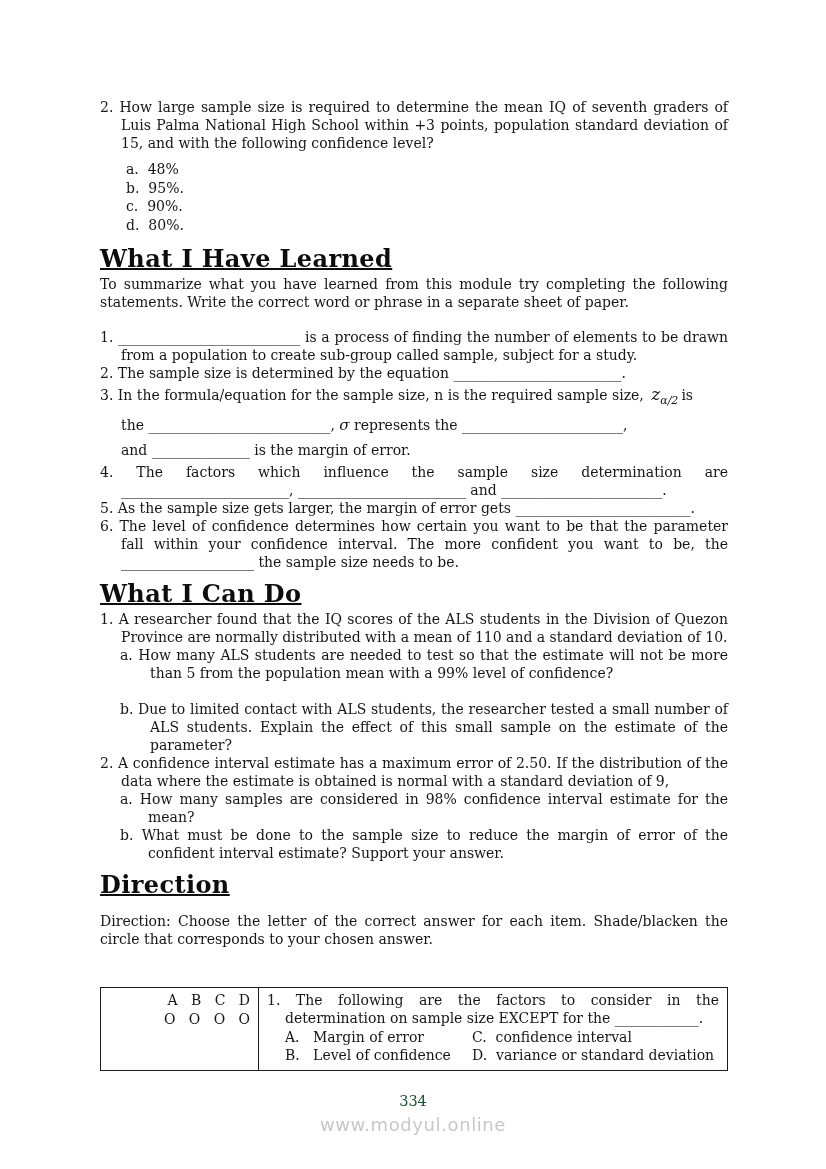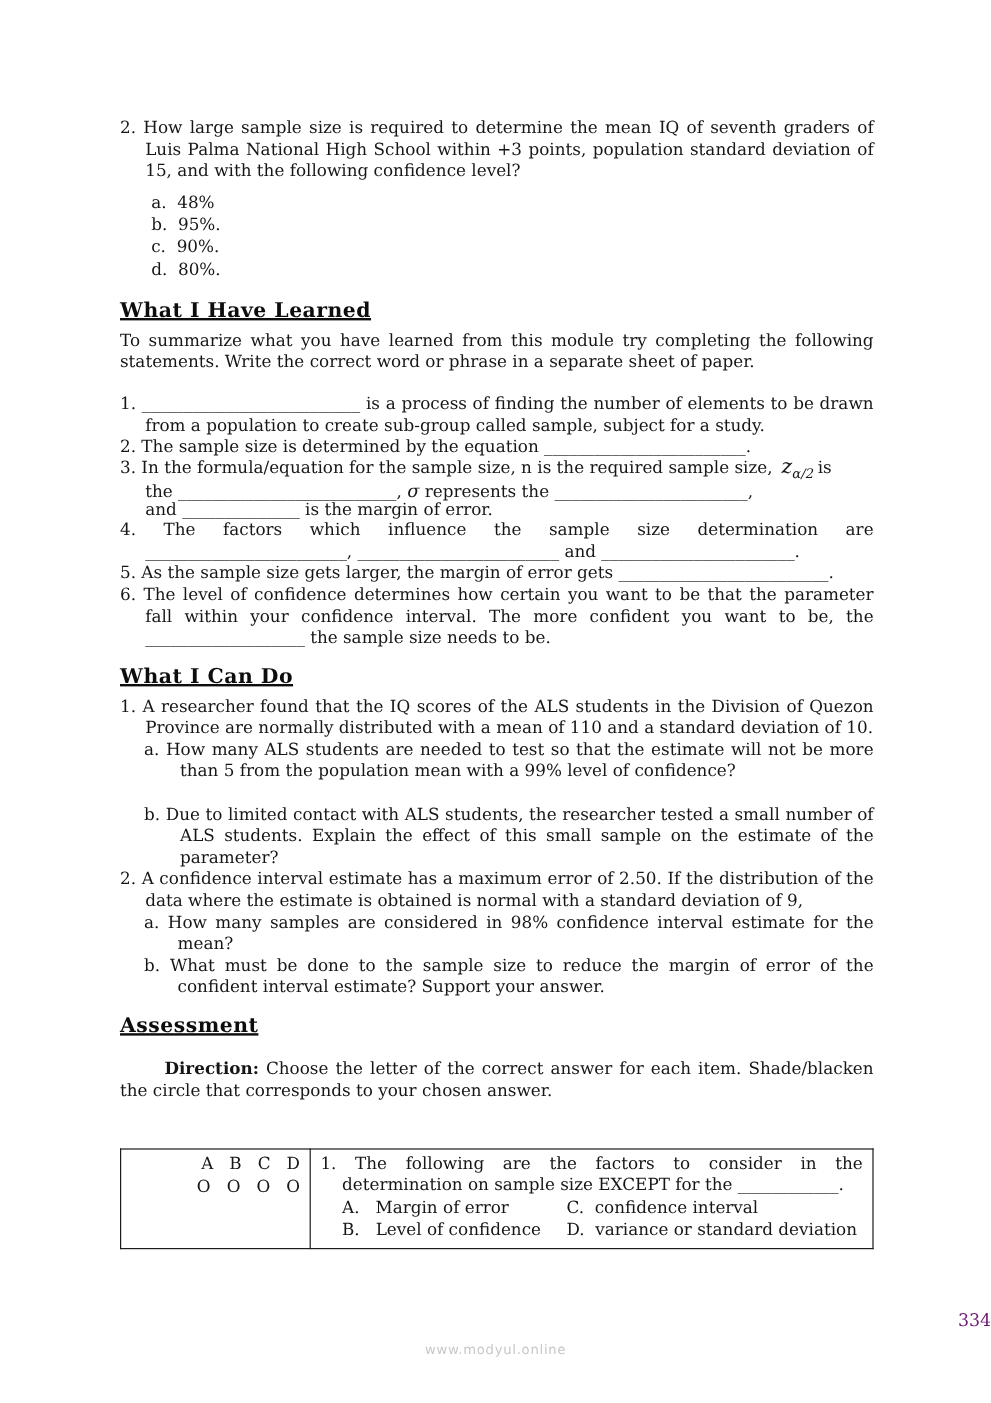--- a/index.html
+++ b/index.html
@@ -16,71 +16,71 @@
     overflow:hidden;
   }
   .content { position:absolute; top:98px; left:100px; width:628px; }
   .hang { padding-left:21px; text-indent:-21px; }
   .pre { white-space:pre; }
 
   .choices { margin:8px 0 2px 26px; }
   .choice { line-height:18.5px; }
 
   h1.sec {
-    font-size:17px;
+    font-size:24px;
     line-height:26px;
     font-weight:bold;
     letter-spacing:0.4px;
     text-decoration:underline;
     text-decoration-thickness:2px;
     margin:10px 0 3px 0;
     color:#0d0d0d;
   }
   h1.sec.first { margin-top:12px; }
 
   .para { text-align:justify; }
   .list { margin-top:17px; }
   .li { text-align:justify; }
 
-  .formula-line { line-height:15px; }
+  .formula-line { line-height:25px; }
   .zsym { font-size:17px; font-style:italic; padding:0 3px; }
   .zsym sub { font-size:11px; font-style:italic; }
   .sigma { font-style:italic; font-size:15px; }
 
   .sub-a { padding-left:50px; text-indent:-30px; text-align:justify; }
   .sub-b { padding-left:50px; text-indent:-30px; text-align:justify; margin-top:18px; }
   .sub-plain { padding-left:48px; text-indent:-28px; text-align:justify; }
 
   .direction { margin-top:14px; text-align:justify; }
-  .direction b { font-weight:bold;margin-left:37px; }
+  .direction b { font-weight:normal; }
 
   table.assess {
     width:100%;
     border-collapse:collapse;
     margin-top:39px;
   }
   table.assess td {
     border:1.4px solid #1c1c1c;
     vertical-align:top;
     padding:3px 8px 6px 8px;
   }
   td.ans-cell { width:158px; text-align:right; }
   .ans-line { white-space:pre; line-height:18.5px; }
   .q-cell-text { padding-left:18px; text-indent:-18px; text-align:justify; }
   .opt-row { display:flex; margin-top:0.5px; }
   .opt-left { width:205px; white-space:pre; padding-left:18px; }
   .opt-right { white-space:pre; }
 
   .footer-num {
     position:absolute; top:1092px; left:0; width:100%;
-    text-align:right; font-size:14.5px; color:#701a75;
+    text-align:center; font-size:14.5px; color:#14532d;
   }
   .watermark {
     position:absolute; top:1116px; left:0; width:100%;
-    text-align:center; font-size:11px;
+    text-align:center; font-size:18px;
     color:#c7c7c7; letter-spacing:0.6px;
     font-family:"DejaVu Sans", sans-serif;
   }
 </style>
 </head>
 <body>
 
 <div class="page">
   <div class="content">
 
@@ -113,21 +113,21 @@
 
     <div>
       <div class="li hang">1. A researcher found that the IQ scores of the ALS students in the Division of Quezon Province are normally distributed with a mean of 110 and a standard deviation of 10.</div>
       <div class="sub-a">a. How many ALS students are needed to test so that the estimate will not be more than 5 from the population mean with a 99% level of confidence?</div>
       <div class="sub-b">b. Due to limited contact with ALS students, the researcher tested a small number of ALS students. Explain the effect of this small sample on the estimate of the parameter?</div>
       <div class="li hang">2. A confidence interval estimate has a maximum error of 2.50. If the distribution of the data where the estimate is obtained is normal with a standard deviation of 9,</div>
       <div class="sub-plain">a.  How many samples are considered in 98% confidence interval estimate for the mean?</div>
       <div class="sub-plain">b.  What must be done to the sample size to reduce the margin of error of the confident interval estimate? Support your answer.</div>
     </div>
 
-    <h1 class="sec">Assessment</h1>
+    <h1 class="sec">Direction</h1>
     <div class="direction">
       <b>Direction:</b><span> Choose the letter of the correct answer for each item. Shade/blacken the circle that corresponds to your chosen answer.</span>
     </div>
 
     <table class="assess">
       <tbody>
           <tr>
         <td class="ans-cell">
           <div class="ans-line">A   B   C   D</div>
           <div class="ans-line">O   O   O   O</div>

